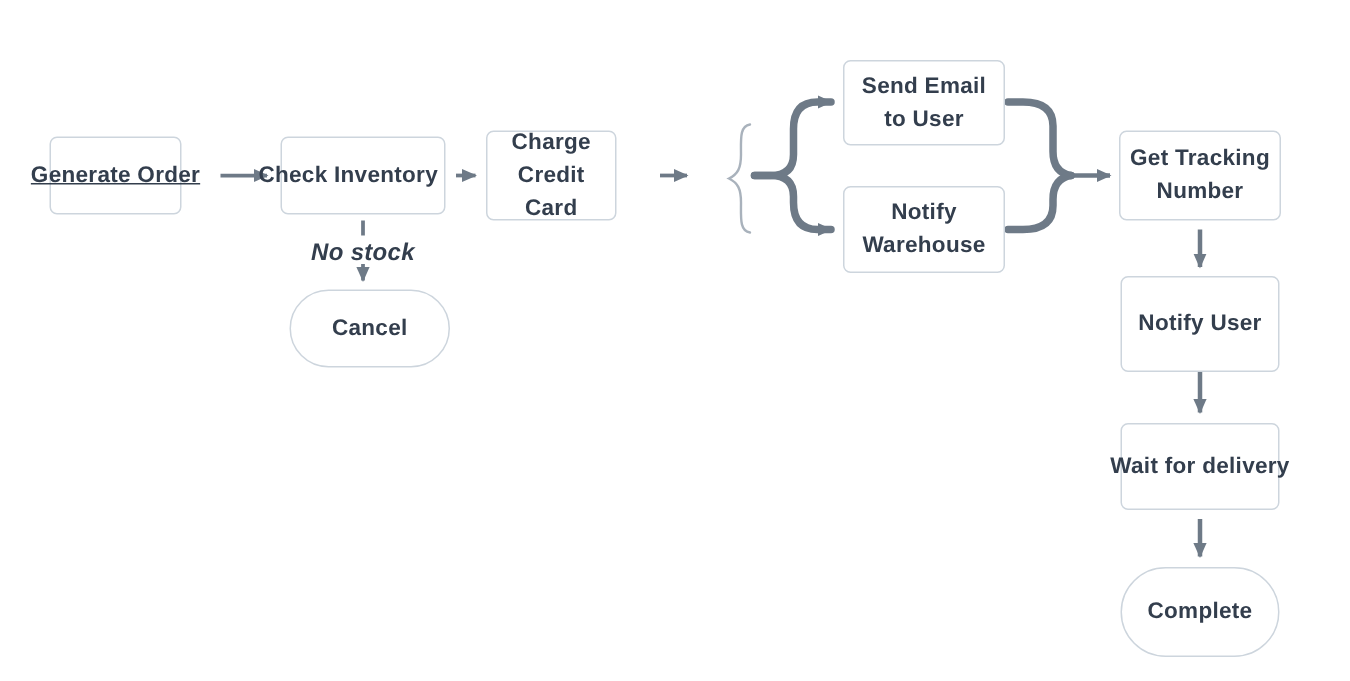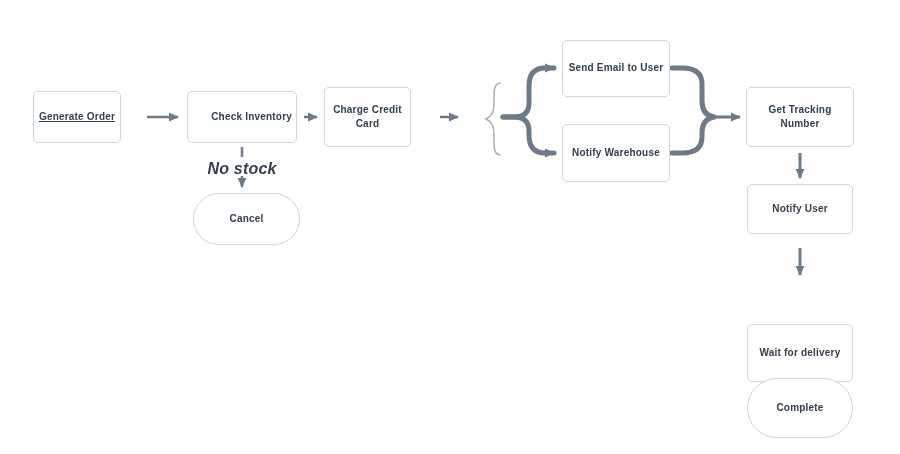--- a/index.html
+++ b/index.html
@@ -21,21 +21,21 @@
     box-sizing: border-box;
     background: #ffffff;
     border: 1px solid #cdd5dd;
     border-radius: 5px;
     display: flex;
     align-items: center;
     justify-content: center;
     text-align: center;
     padding: 0 4px;
     color: #333e4d;
-    font-size: 10px;
+    font-size: 15px;
     font-weight: 600;
     letter-spacing: 0.2px;
     line-height: 1.45;
   }
   .node.terminal { border-radius: 30px; }
   .node.one-line { white-space: nowrap; }
   .edge-label {
     position: absolute;
     color: #333e4d;
     font-size: 16px;
@@ -100,25 +100,25 @@
   </div>
 
   <div class="node" style="left:562px; top:124px; width:108px; height:58px;align-items:center;">
     <span>Notify Warehouse</span>
   </div>
 
   <div class="node" style="left:746px; top:87px; width:108px; height:60px;">
     <span>Get Tracking Number</span>
   </div>
 
-  <div class="node one-line" style="left:747px; top:184px; width:106px; height:50px;">
+  <div class="node one-line" style="left:747px; top:184px; width:106px; height:64px;">
     <span>Notify User</span>
   </div>
 
-  <div class="node one-line" style="left:747px; top:282px; width:106px; height:58px;margin-top:42px;">
+  <div class="node one-line" style="left:747px; top:282px; width:106px; height:58px;">
     <span>Wait for delivery</span>
   </div>
 
   <div class="node terminal one-line" style="left:193px; top:193px; width:107px; height:52px;">
     <span>Cancel</span>
   </div>
 
   <div class="node terminal one-line" style="left:747px; top:378px; width:106px; height:60px;">
     <span>Complete</span>
   </div>

